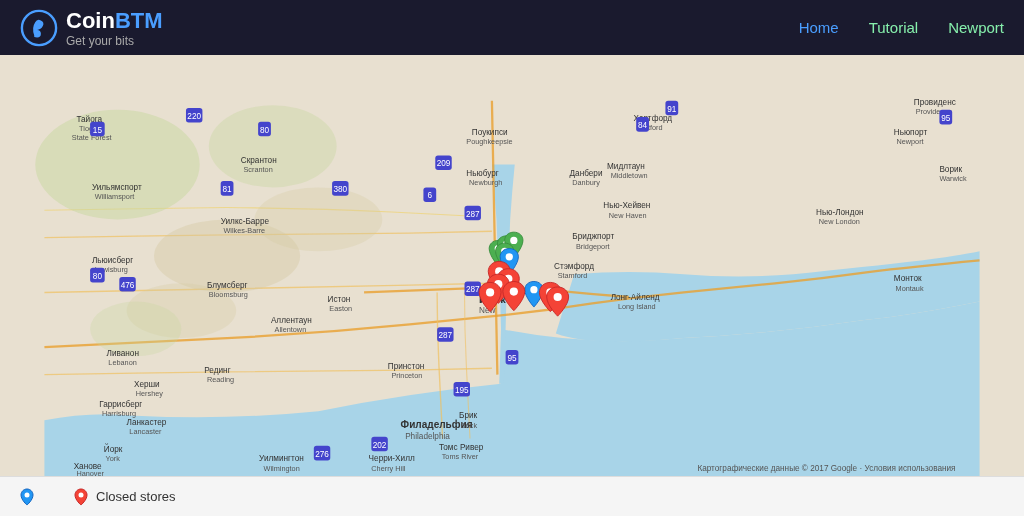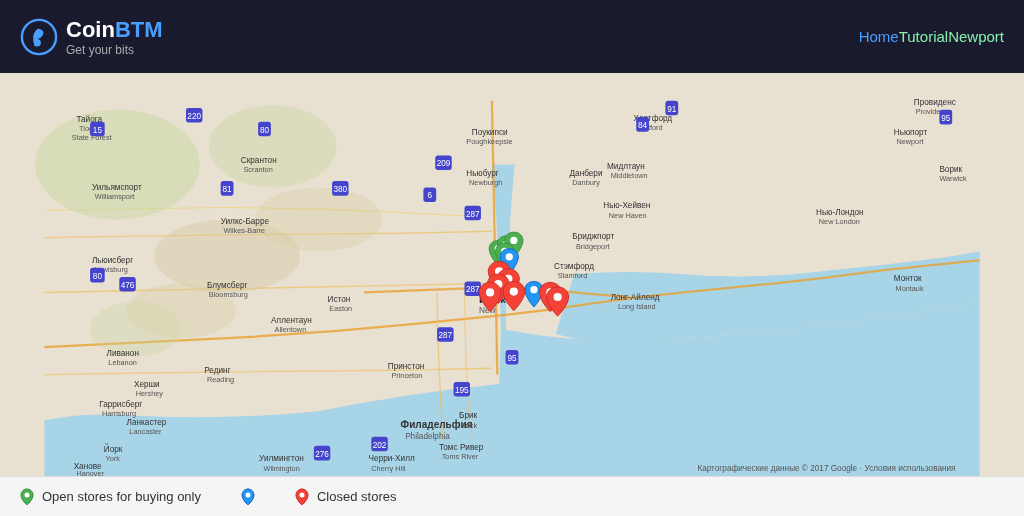--- a/index.html
+++ b/index.html
@@ -2,21 +2,21 @@
 <html><head>
   <meta charset="utf-8">
   <style>
     * { margin: 0; padding: 0; box-sizing: border-box; }
     body { font-family: Arial, sans-serif; background: #1a1a2e; width: 1024px; height: 516px; overflow: hidden; }
 
     
     #header {
       position: absolute;
       top: 0; left: 0; right: 0;
-      height: 73px;
+      height: 55px;
       background: #1a1a2e;
       display: flex;
       align-items: center;
       padding: 11px 20px;
       z-index: 100;
     }
 
     #logo-area {
       display: flex;
       align-items: center;
@@ -43,20 +43,21 @@
     #logo-name span.btm { color: #4a9eff; }
 
     #logo-tagline {
       font-size: 12px;
       color: #aaa;
     }
 
     #nav {
       margin-left: auto;
       display: flex;
+      gap: 30px;
       align-items: center;
     }
 
     .nav-link {
       color: #86efac;
       text-decoration: none;
       font-size: 15px;
       cursor: pointer;
     }
 
@@ -392,27 +393,20 @@
       </g>
 
       <text x="715" y="456" font-size="9" fill="#555" font-family="Arial">Картографические данные © 2017 Google · Условия использования</text>
     </svg>
   </div>
 </div>
 
 <div id="legend">
   <div class="legend-item">
     <svg width="14" height="18" viewBox="0 0 14 18">
-      <path d="M7,1 C3.7,1 1,3.7 1,7 C1,12 7,17 7,17 C7,17 13,12 13,7 C13,3.7 10.3,1 7,1 Z" fill="#4caf50" stroke="#388e3c" stroke-width="1"></path>
-      <circle cx="7" cy="7" r="2.5" fill="white"></circle>
-    </svg>
-    <span>Open stores for buying only</span>
-  </div>
-  <div class="legend-item">
-    <svg width="14" height="18" viewBox="0 0 14 18">
       <path d="M7,1 C3.7,1 1,3.7 1,7 C1,12 7,17 7,17 C7,17 13,12 13,7 C13,3.7 10.3,1 7,1 Z" fill="#2196f3" stroke="#1565c0" stroke-width="1"></path>
       <circle cx="7" cy="7" r="2.5" fill="white"></circle>
     </svg>
   </div>
   <div class="legend-item">
     <svg width="14" height="18" viewBox="0 0 14 18">
       <path d="M7,1 C3.7,1 1,3.7 1,7 C1,12 7,17 7,17 C7,17 13,12 13,7 C13,3.7 10.3,1 7,1 Z" fill="#f44336" stroke="#c62828" stroke-width="1"></path>
       <circle cx="7" cy="7" r="2.5" fill="white"></circle>
     </svg>
     <span>Closed stores</span>

